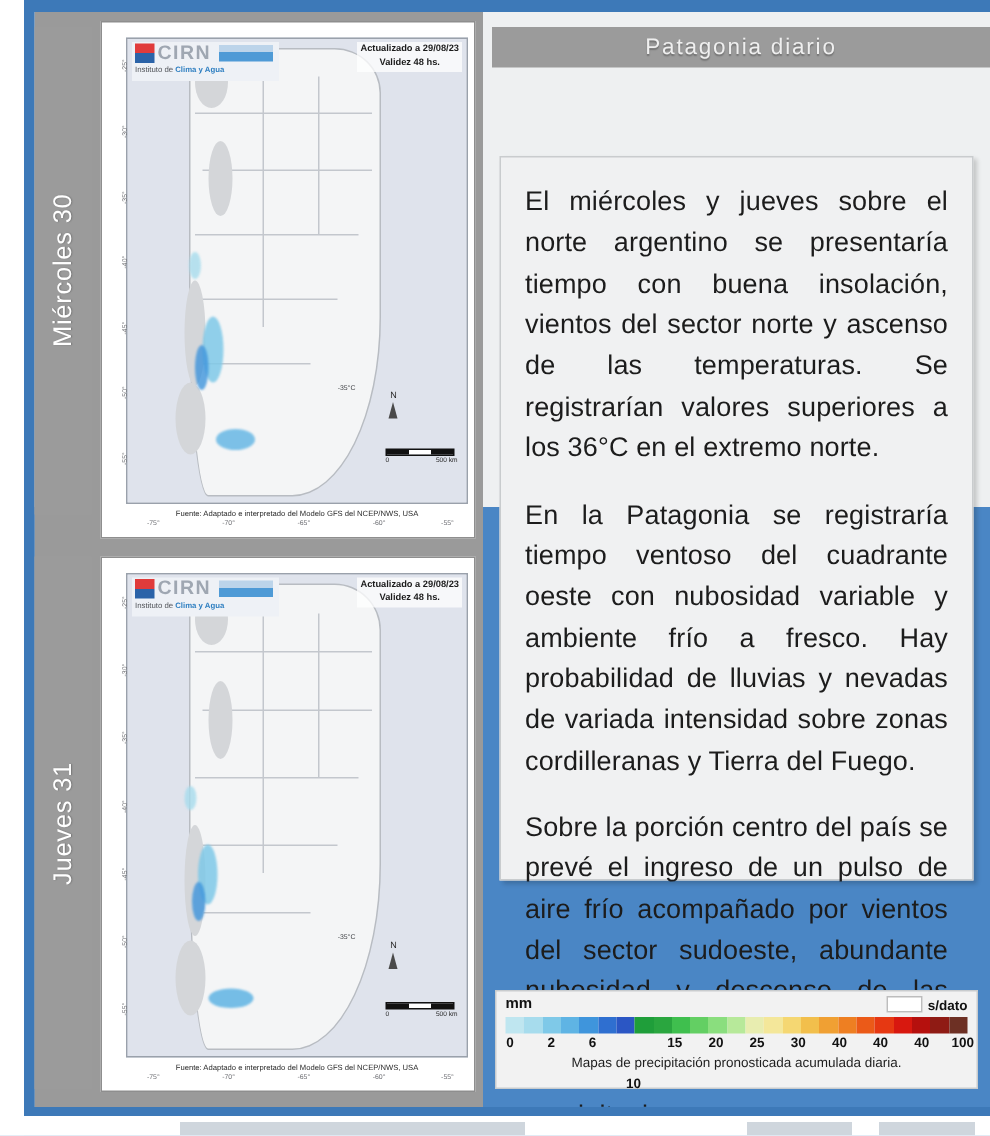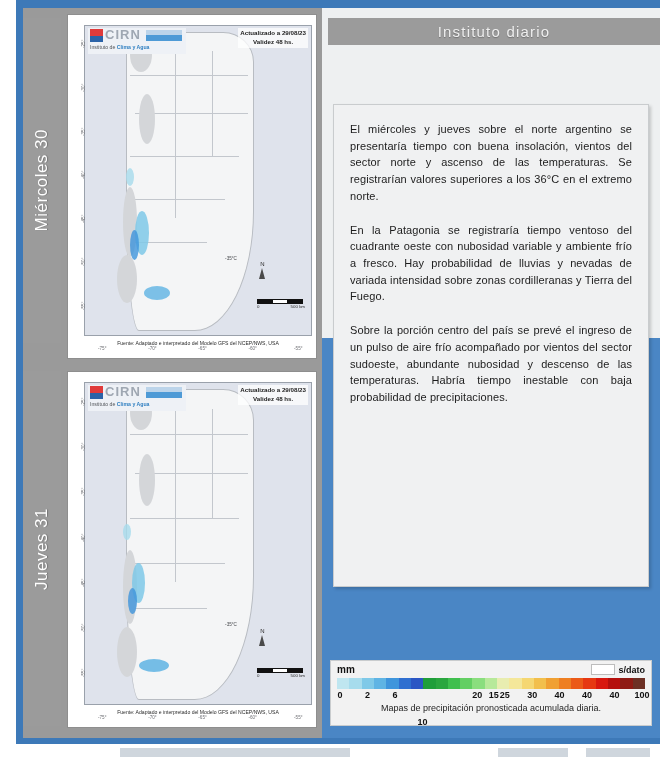--- a/index.html
+++ b/index.html
@@ -263,21 +263,21 @@
     left: 333px; top: 104px;
     width: 316px; height: 483px;
     background: #f0f1f2;
     border: 1px solid #c9ccce;
     box-sizing: border-box;
     box-shadow: 2px 2px 3px rgba(0,0,0,0.18);
     padding: 16px 16px 10px 16px;
   }
   .text-panel p {
     margin: 0 0 17px 0;
-    font-size: 11px;
+    font-size: 18px;
     line-height: 1.52;
     color: #1c1c1c;
     text-align: justify;
     letter-spacing: 0.1px;
   }
   .text-panel p:last-child { margin-bottom: 0; }
 
   
   .legend-panel {
     position: absolute;
@@ -499,21 +499,21 @@
       <div style="left:8%">-75°</div>
       <div style="left:30%">-70°</div>
       <div style="left:52%">-65°</div>
       <div style="left:74%">-60°</div>
       <div style="left:94%">-55°</div>
     </div>
     <div class="credit">Fuente: Adaptado e interpretado del Modelo GFS del NCEP/NWS, USA</div>
   </div>
 
   <div class="header-bar">
-    <span>Instituto diario</span>
+    <span>Patagonia diario</span>
   </div>
 
   <div class="text-panel">
     <p>El miércoles y jueves sobre el norte argentino se presentaría tiempo con buena insolación, vientos del sector norte y ascenso de las temperaturas. Se registrarían valores superiores a los 36°C en el extremo norte.</p>
     <p>En la Patagonia se registraría tiempo ventoso del cuadrante oeste con nubosidad variable y ambiente frío a fresco. Hay probabilidad de lluvias y nevadas de variada intensidad sobre zonas cordilleranas y Tierra del Fuego.</p>
     <p>Sobre la porción centro del país se prevé el ingreso de un pulso de aire frío acompañado por vientos del sector sudoeste, abundante nubosidad y descenso de las temperaturas. Habría tiempo inestable con baja probabilidad de precipitaciones.</p>
   </div>
 
   <div class="legend-panel">
     <div class="legend-top">
@@ -548,21 +548,21 @@
         <div class="cell" style="background: rgb(216, 24, 15);"></div>
         <div class="cell" style="background: rgb(181, 16, 13);"></div>
         <div class="cell" style="background: rgb(143, 27, 20);"></div>
         <div class="cell" style="background: rgb(109, 48, 36);"></div>
       </div>
     <div class="legend-ticks" id="legend-ticks">
         <span style="left: 1%;">0</span>
         <span style="left: 9.90909%;">2</span>
         <span style="left: 18.8182%;">6</span>
         <span style="left: 27.7273%; margin-top: 27px;">10</span>
-        <span style="left: 36.6364%; margin-left: 44px;">15</span>
+        <span style="left: 36.6364%;">15</span>
         <span style="left: 45.5455%;">20</span>
         <span style="left: 54.4545%;">25</span>
         <span style="left: 63.3636%;">30</span>
         <span style="left: 72.2727%;">40</span>
         <span style="left: 81.1818%;">40</span>
         <span style="left: 90.0909%;">40</span>
         <span style="left: 99%;">100</span>
       </div>
     <div class="legend-caption">Mapas de precipitación pronosticada acumulada diaria.</div>
   </div>

